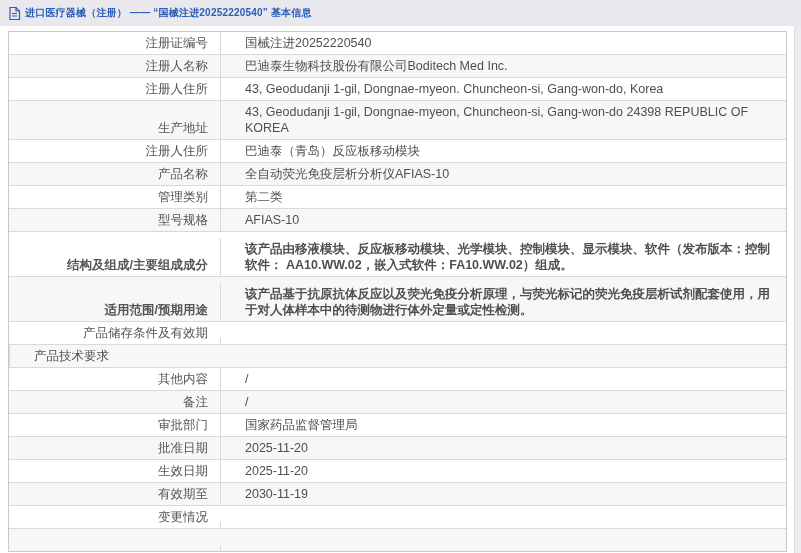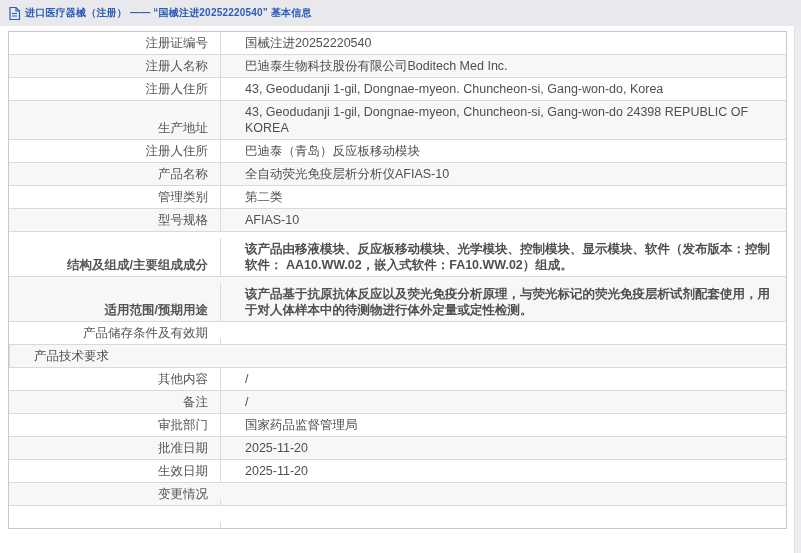--- a/index.html
+++ b/index.html
@@ -169,20 +169,24 @@
   <div class="row">
     <div class="cell label">批准日期</div>
     <div class="cell value">2025-11-20</div>
   </div>
 
   <div class="row">
     <div class="cell label">生效日期</div>
     <div class="cell value">2025-11-20</div>
   </div>
 
+  <div class="row">
+    <div class="cell label">有效期至</div>
+    <div class="cell value">2030-11-19</div>
+  </div>
 
   <div class="row">
     <div class="cell label">变更情况</div>
     <div class="cell value"></div>
   </div>
 
   <div class="row">
     <div class="cell label">
       
       

